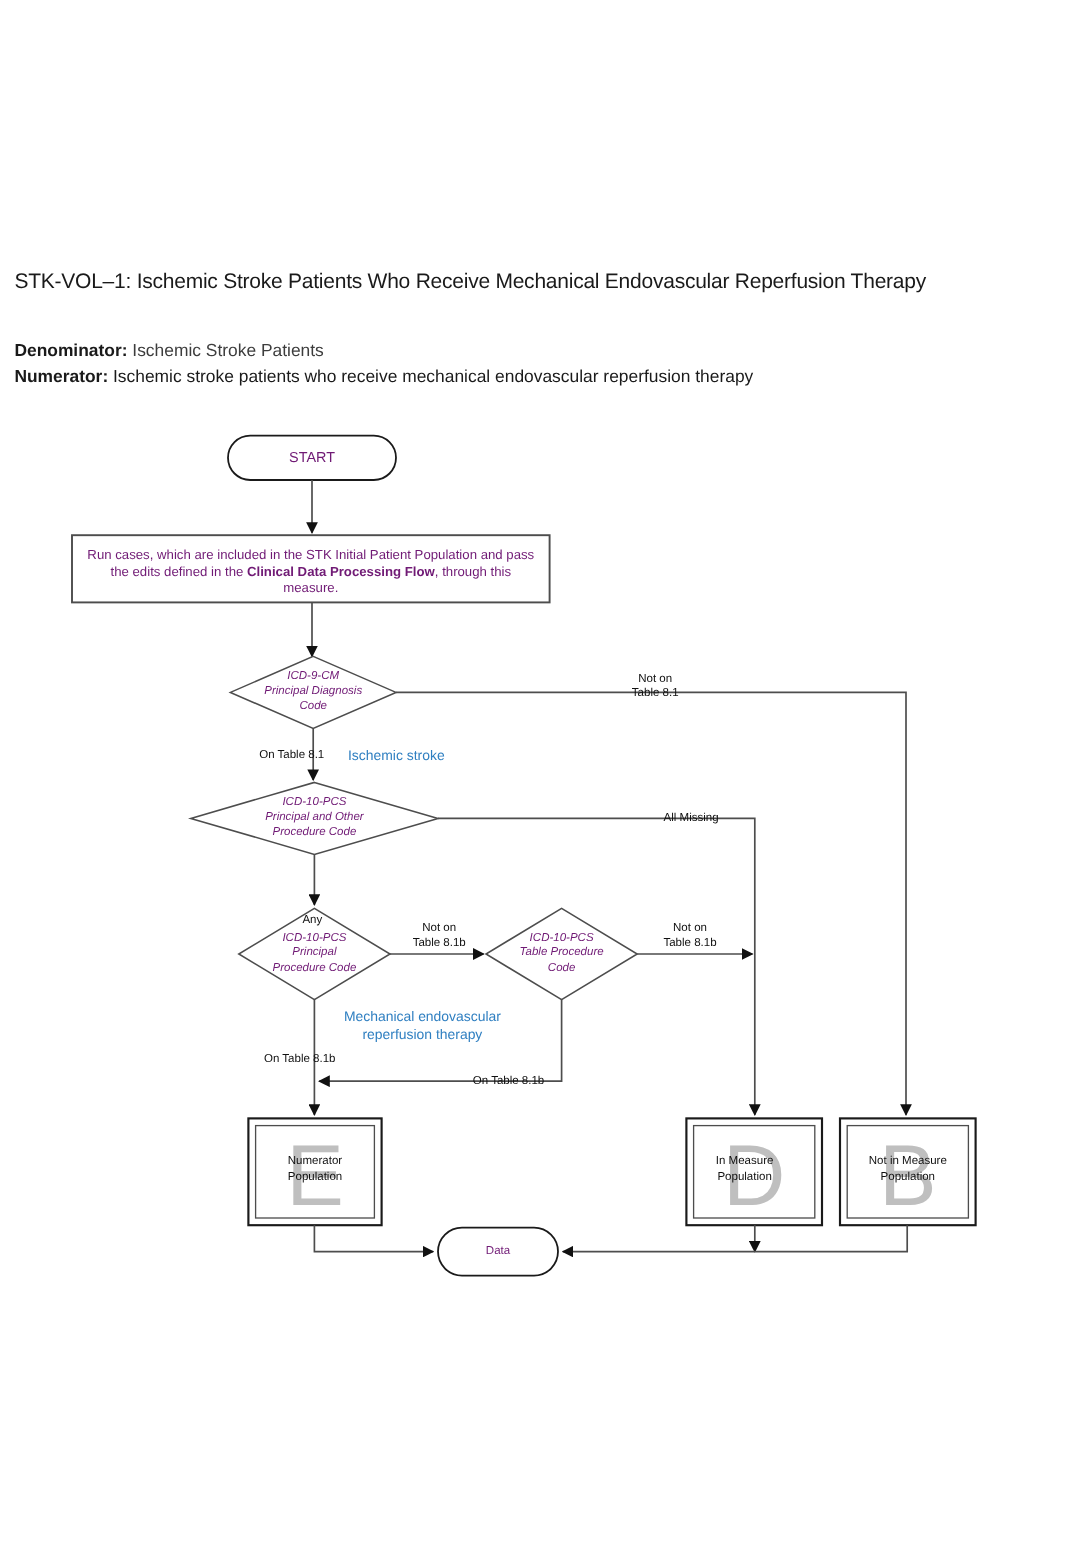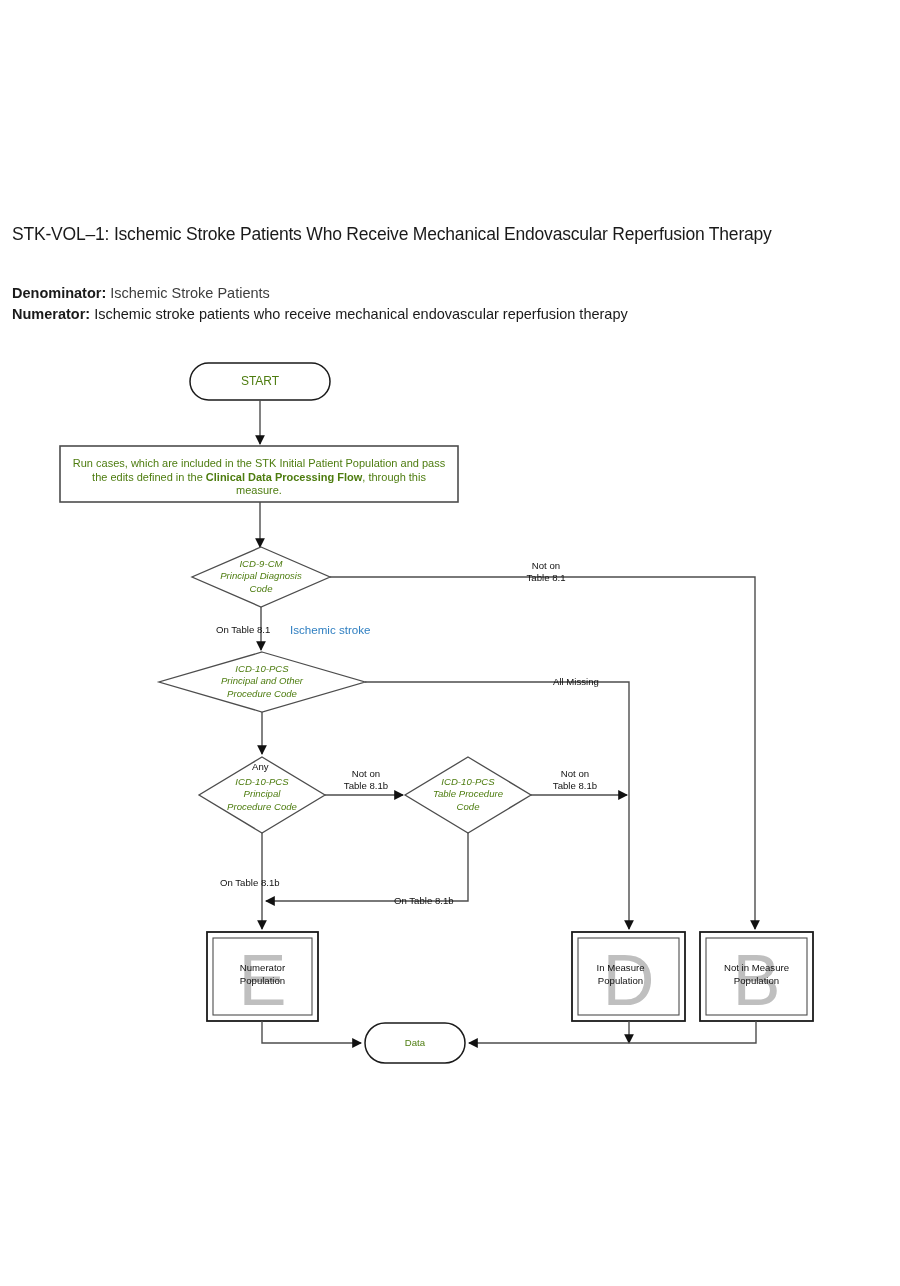--- a/index.html
+++ b/index.html
@@ -69,21 +69,21 @@
     left: 0;
     top: 0;
   }
 
   
   .node-label {
     position: absolute;
     text-align: center;
     font-size: 9.6px;
     line-height: 12.4px;
-    color: #4d7c0f;
+    color: #701a75;
     pointer-events: none;
   }
   .node-label.italic { font-style: italic; }
   .node-label.terminal { font-size: 12px; line-height: 15px; }
   .node-label.proc {
     font-size: 11px;
     line-height: 13.5px;
     text-align: center;
   }
   .node-label.proc b { font-weight: bold; }
@@ -249,20 +249,24 @@
   <div class="edge-label center" style="left:330px; top:768px; width:72px;">
     <div>Not on</div>
     <div>Table 8.1b</div>
   </div>
 
   <div class="edge-label center" style="left:538px; top:768px; width:74px;">
     <div>Not on</div>
     <div>Table 8.1b</div>
   </div>
 
+  <div class="edge-label blue center" style="left:272px; top:841px; width:160px;">
+    <div>Mechanical endovascular</div>
+    <div>reperfusion therapy</div>
+  </div>
 
   <div class="edge-label" style="left:220px; top:877px;">On Table 8.1b</div>
 
   <div class="edge-label" style="left:394px; top:895px;">On Table 8.1b</div>
 
   <div class="watermark" style="left:207px; top:944px; width:111px;">E</div>
   <div class="pop-text" style="left:207px; top:961px; width:111px;">
     <div>Numerator</div>
     <div>Population</div>
   </div>

